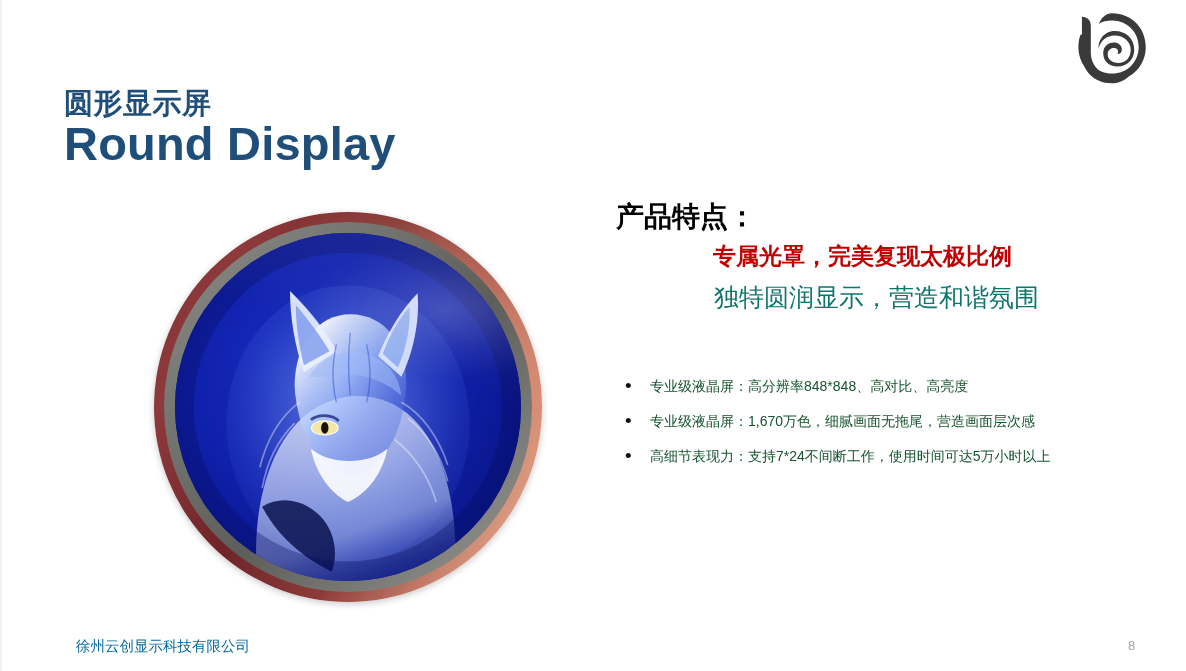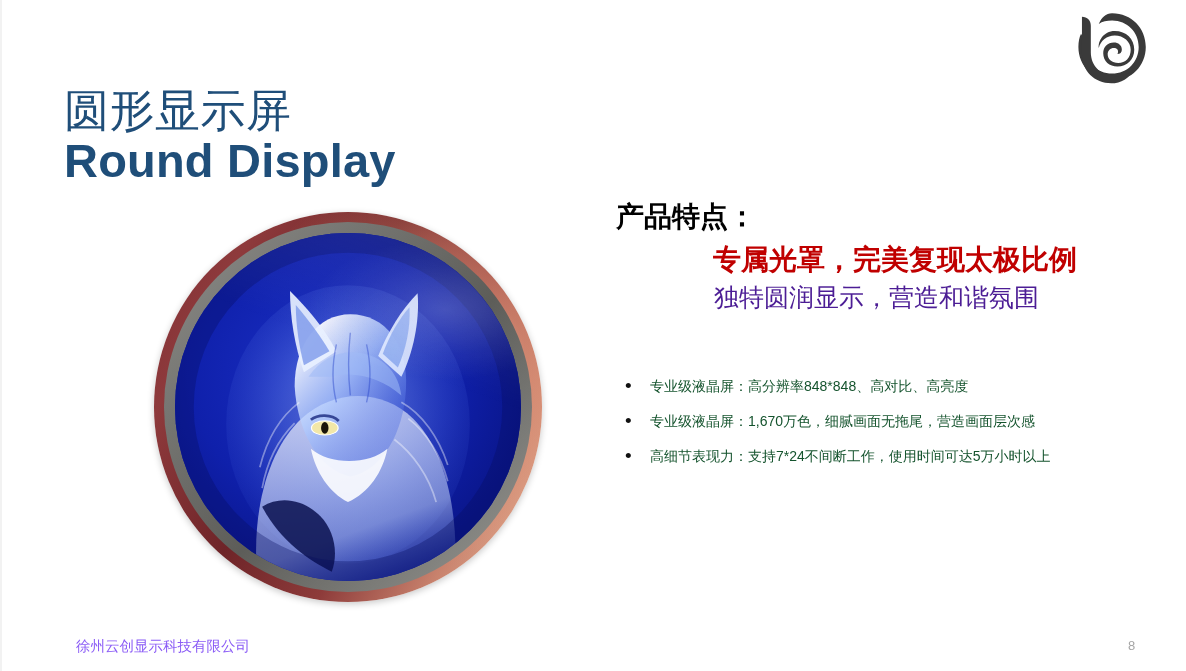--- a/index.html
+++ b/index.html
@@ -35,22 +35,22 @@
   }
 
   
   #title-block {
     position: absolute;
     left: 62px;
     top: 88px;
     line-height: 1.04;
   }
   #title-cn {
-    font-size: 45px;
-    font-weight: normal;
+    font-size: 29px;
+    font-weight: bold;
     color: #1F4E79;
     letter-spacing: 0.5px;
     white-space: nowrap;
   }
   #title-en {
     font-size: 47px;
     font-weight: bold;
     color: #1F4E79;
     letter-spacing: 0.2px;
     white-space: nowrap;
@@ -105,31 +105,31 @@
     top: 198px;
     font-size: 28px;
     font-weight: bold;
     color: #000000;
     white-space: nowrap;
   }
   #headline-red {
     position: absolute;
     left: 711px;
     top: 241px;
-    font-size: 28px;
+    font-size: 23px;
     font-weight: bold;
     color: #C00000;
     white-space: nowrap;
   }
   #headline-sub {
     position: absolute;
     left: 712px;
     top: 281px;
     font-size: 25px;
-    color: #4c1d95;
+    color: #0f766e;
     white-space: nowrap;
   }
 
   #bullets {
     position: absolute;
     left: 618px;
     top: 372px;
     width: 536px;
   }
   .bullet-row {
@@ -153,21 +153,21 @@
     line-height: 28px;
     color: #14532d;
   }
 
   
   #footer-company {
     position: absolute;
     left: 74px;
     top: 637px;
     font-size: 14.5px;
-    color: #8b5cf6;
+    color: #0369a1;
     white-space: nowrap;
   }
   #footer-page {
     position: absolute;
     left: 1126px;
     top: 638px;
     font-size: 13px;
     color: #a6a6a6;
   }
 </style>

